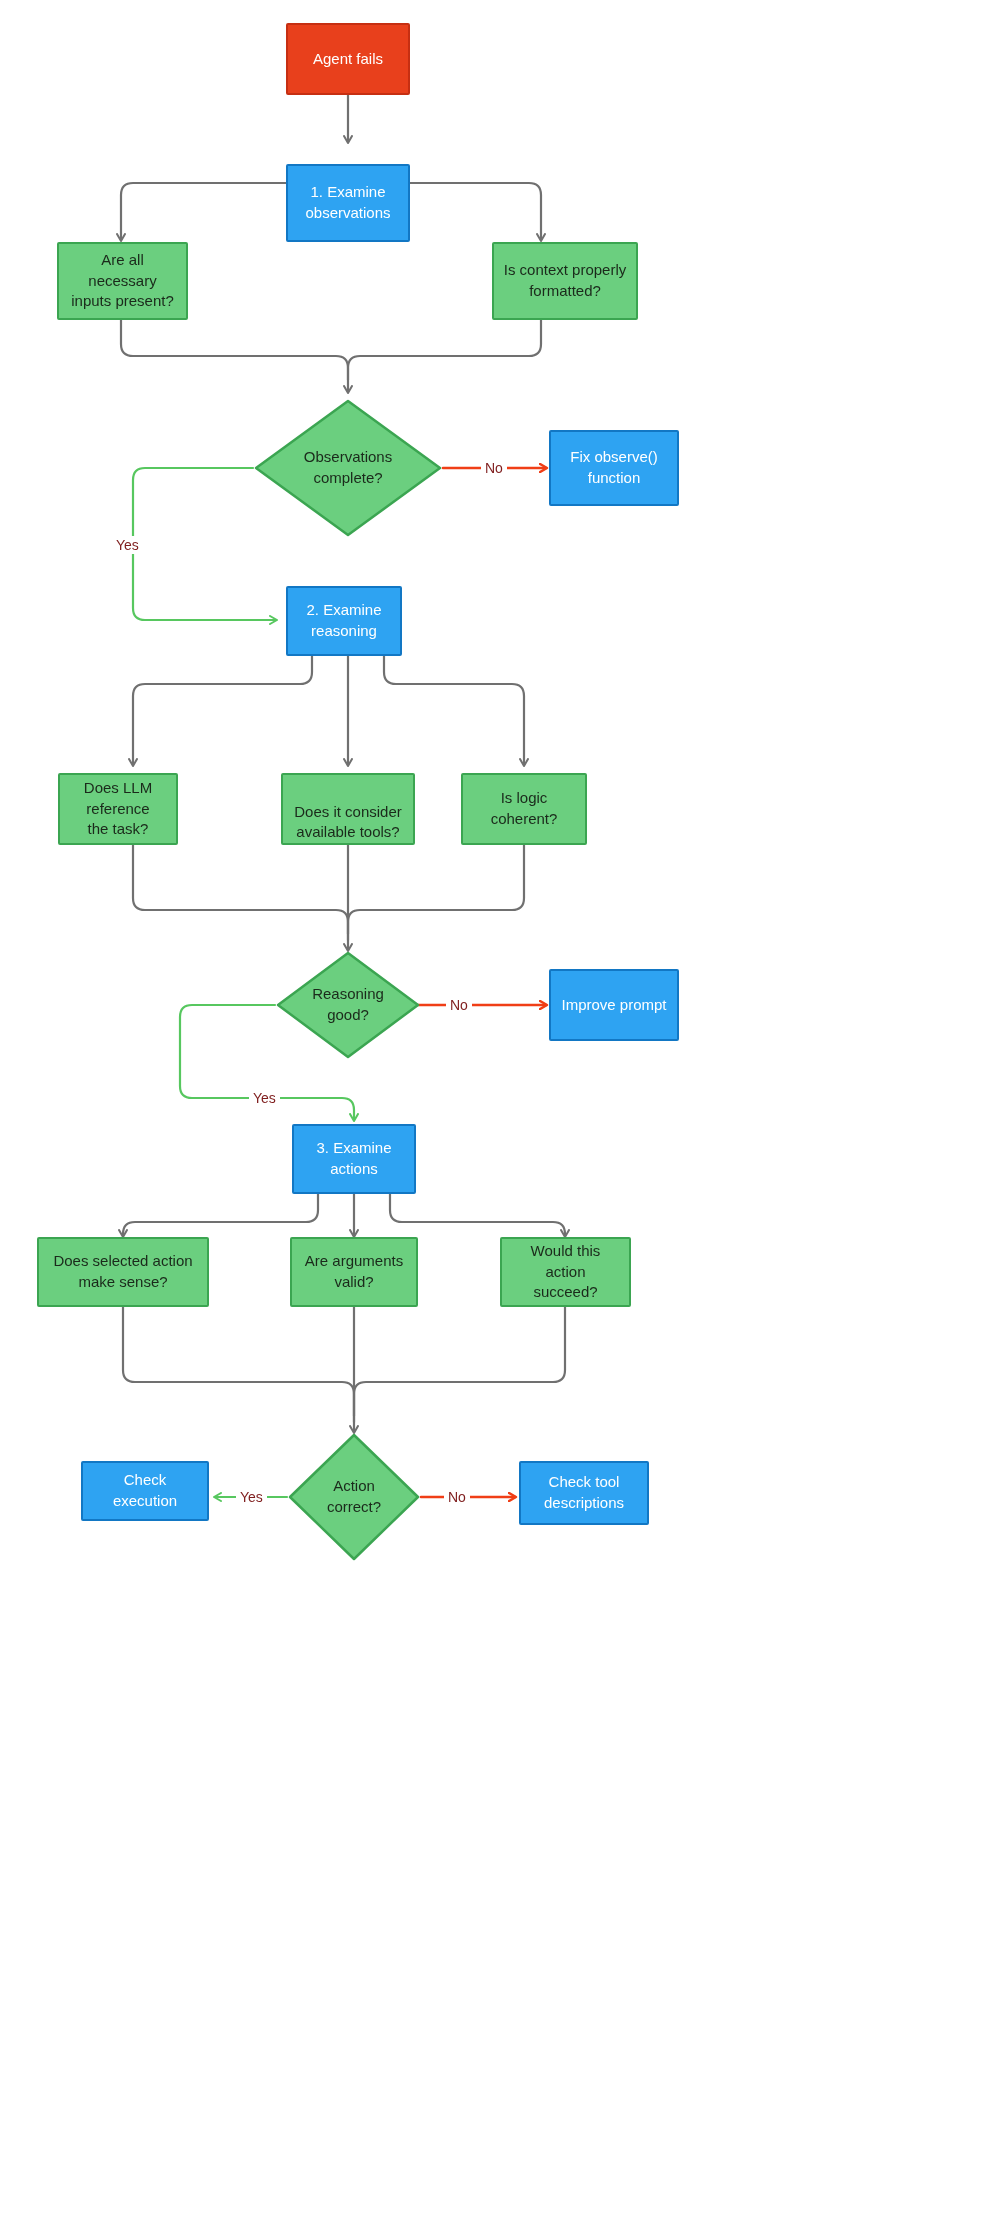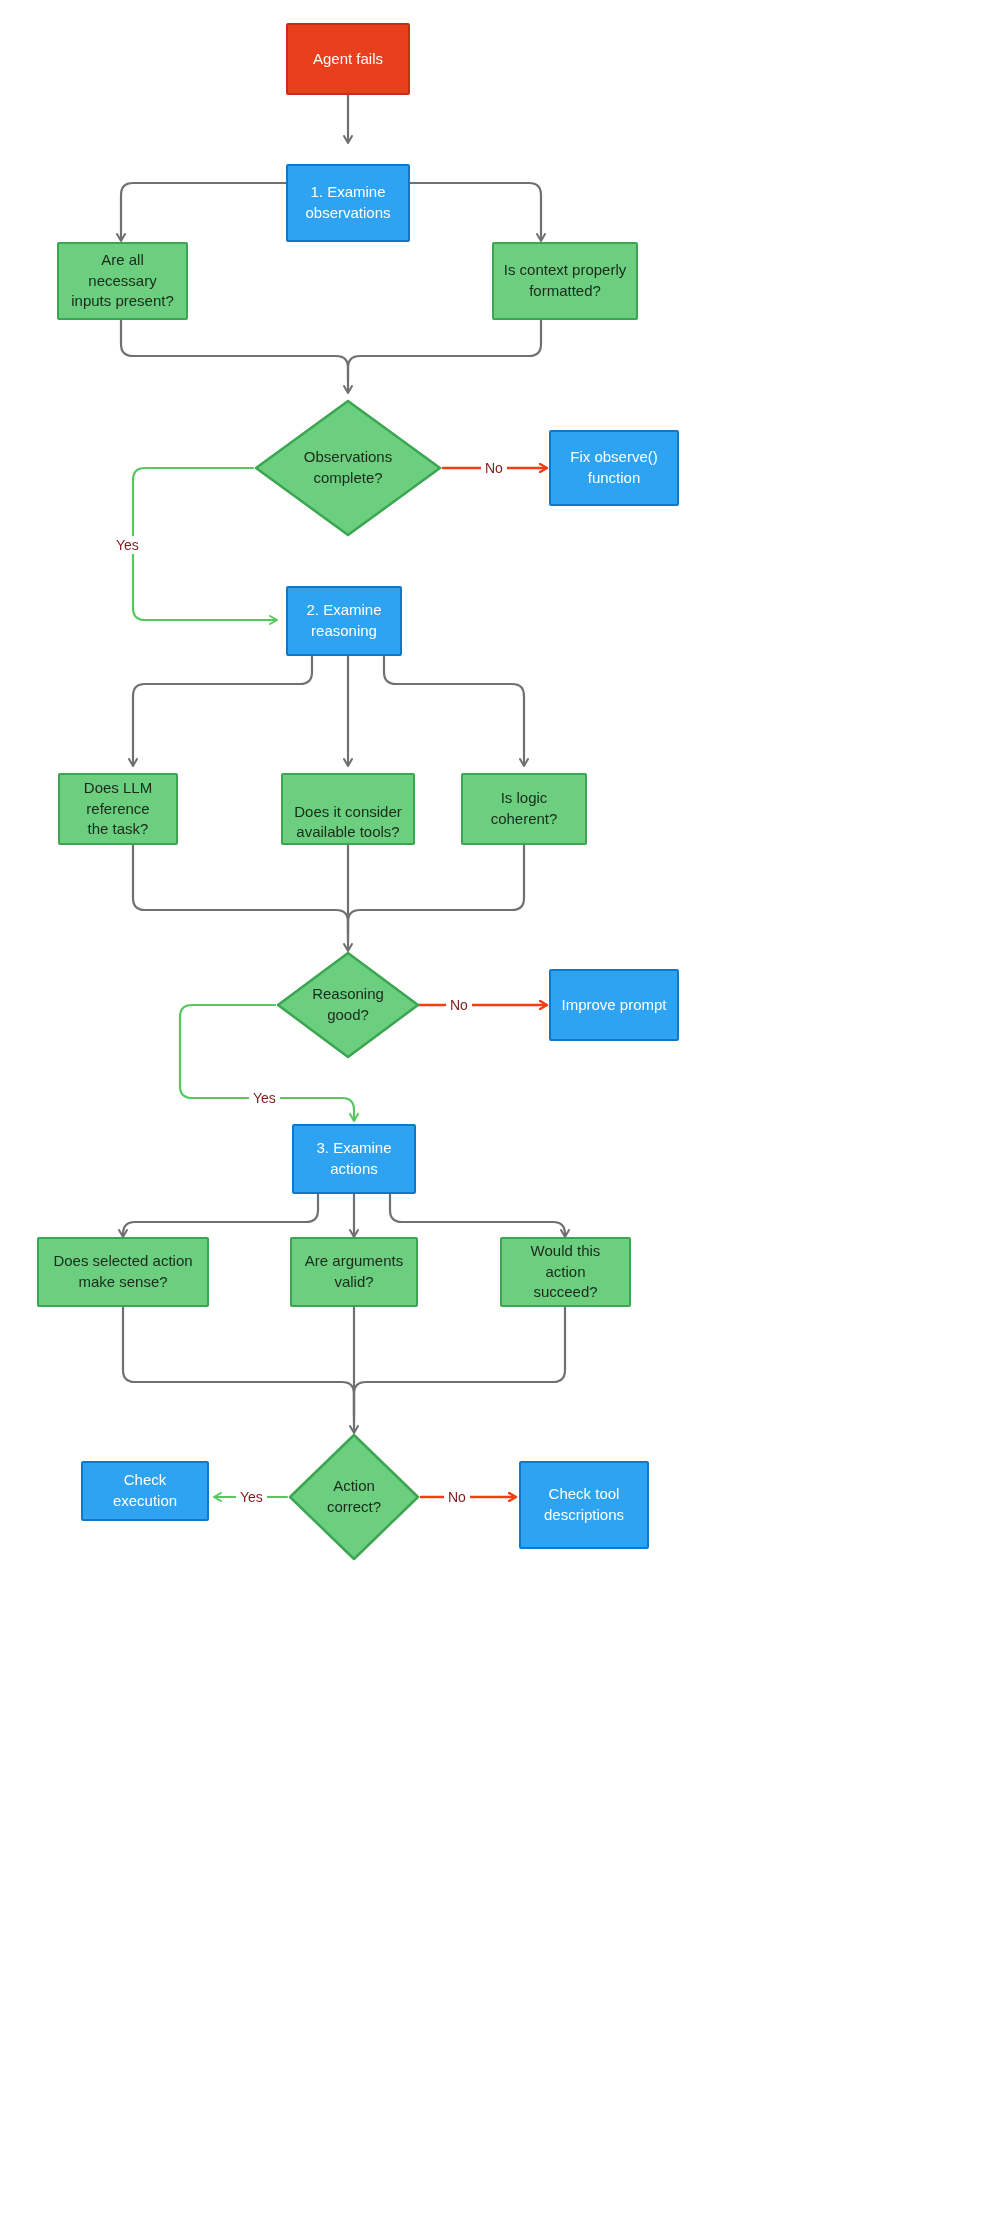--- a/index.html
+++ b/index.html
@@ -198,21 +198,21 @@
     </svg>
     <div class="dtext">
       <div><span>Action</span><br><span>correct?</span></div>
     </div>
   </div>
 
   <div class="node n-blue" style="left:81px;top:1461px;width:128px;height:60px;">
     <span class="lbl">Check execution</span>
   </div>
 
-  <div class="node n-blue" style="left:519px;top:1461px;width:130px;height:88px;">
+  <div class="node n-blue" style="left:519px;top:1461px;width:130px;height:64px;">
     <span class="lbl">
       <span>Check tool</span><br>
       <span>descriptions</span>
     </span>
   </div>
 
   <div class="elabel" style="left:481px;top:459px;">No</div>
   <div class="elabel" style="left:112px;top:536px;">Yes</div>
 
   <div class="elabel" style="left:446px;top:996px;">No</div>

